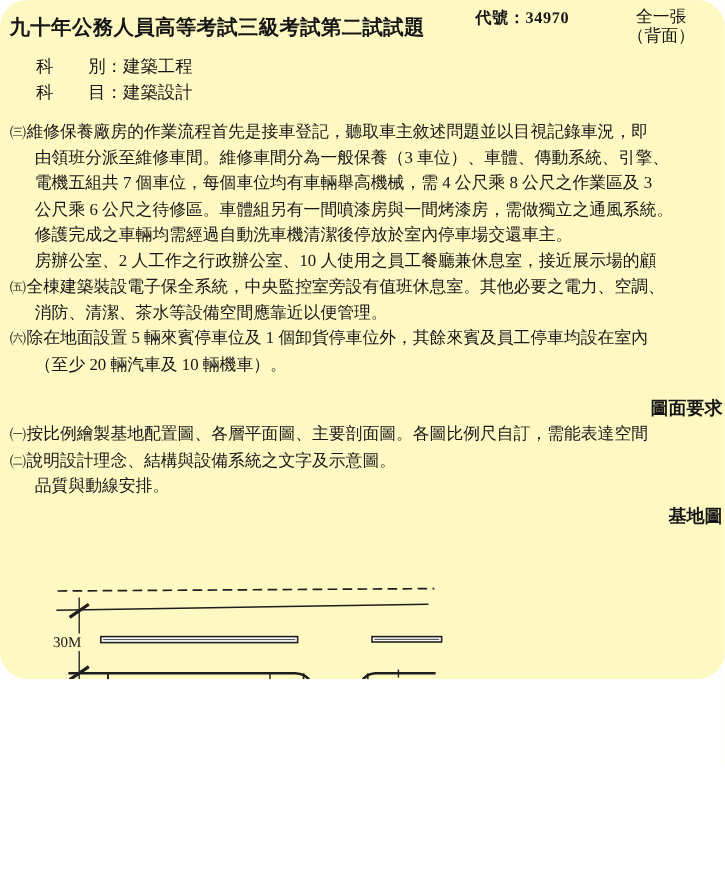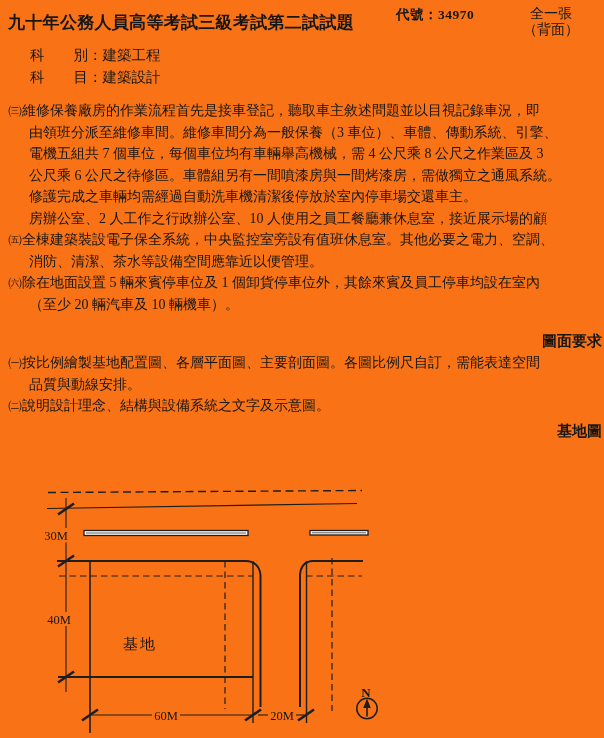--- a/index.html
+++ b/index.html
@@ -1,22 +1,23 @@
 <!DOCTYPE html>
 <html><head>
 <meta charset="utf-8">
 <style>
   html,body{margin:0;padding:0;}
   .page{
     position:relative;
-    width:604px;height:738px;
-    background:#f97316;
+    width:604px;height:566px;
+    background:#fef9c3;
     color:#161616;
     font-family:"Liberation Serif","DejaVu Serif",serif;
     overflow:hidden;
+    border-radius:23px;
   }
   .abs{position:absolute;}
   .title{left:8px;top:11px;font-size:17px;font-weight:bold;letter-spacing:.3px;}
   .code{left:396px;top:6px;font-size:13.5px;font-weight:bold;letter-spacing:.5px;}
   .sheet{left:530px;top:5px;font-size:14px;}
   .sheet2{left:523px;top:21px;font-size:14px;}
   .subj{left:30px;font-size:14.5px;text-align:center;}
   .subj1{top:46px;}
   .subj2{top:68px;}
   .bodytext{left:8px;top:100px;width:594px;}
@@ -46,22 +47,22 @@
     <div class="line cont">公尺乘 6 公尺之待修區。車體組另有一間噴漆房與一間烤漆房，需做獨立之通風系統。</div>
     <div class="line cont">修護完成之車輛均需經過自動洗車機清潔後停放於室內停車場交還車主。</div>
     <div class="line cont">房辦公室、2 人工作之行政辦公室、10 人使用之員工餐廳兼休息室，接近展示場的顧</div>
     <div class="line">㈤全棟建築裝設電子保全系統，中央監控室旁設有值班休息室。其他必要之電力、空調、</div>
     <div class="line cont">消防、清潔、茶水等設備空間應靠近以便管理。</div>
     <div class="line">㈥除在地面設置 5 輛來賓停車位及 1 個卸貨停車位外，其餘來賓及員工停車均設在室內</div>
     <div class="line cont">（至少 20 輛汽車及 10 輛機車）。</div>
 
     <div class="hd gapA">圖面要求</div>
     <div class="line">㈠按比例繪製基地配置圖、各層平面圖、主要剖面圖。各圖比例尺自訂，需能表達空間</div>
+    <div class="line">㈡說明設計理念、結構與設備系統之文字及示意圖。</div>
     <div class="line cont">品質與動線安排。</div>
-    <div class="line">㈡說明設計理念、結構與設備系統之文字及示意圖。</div>
 
     <div class="hd gapB">基地圖</div>
   </div>
 
   <svg class="abs" style="left:0;top:485px;" width="604" height="253" viewBox="0 0 604 253" fill="none" stroke="#1e1e1e" stroke-linecap="butt">
 
     <line x1="48" y1="7.5" x2="362" y2="5.5" stroke-width="1.4" stroke-dasharray="8 4.5"></line>
     <line x1="47" y1="23.5" x2="357" y2="18.5" stroke-width="1.2"></line>
 
     <g>

